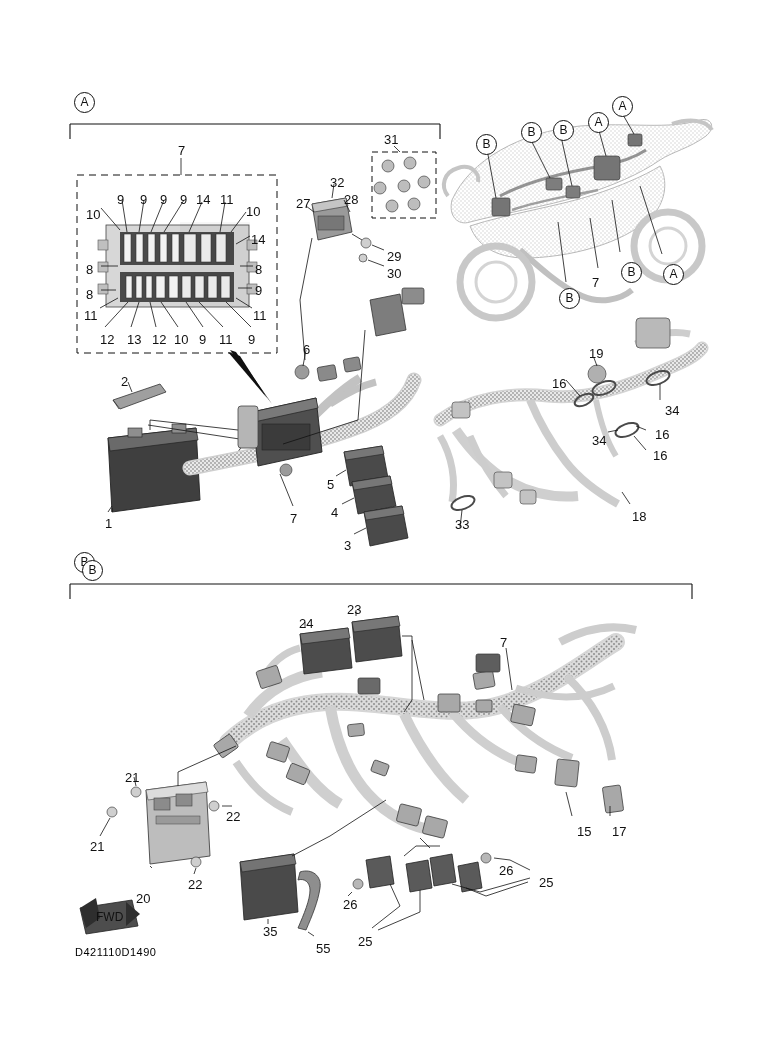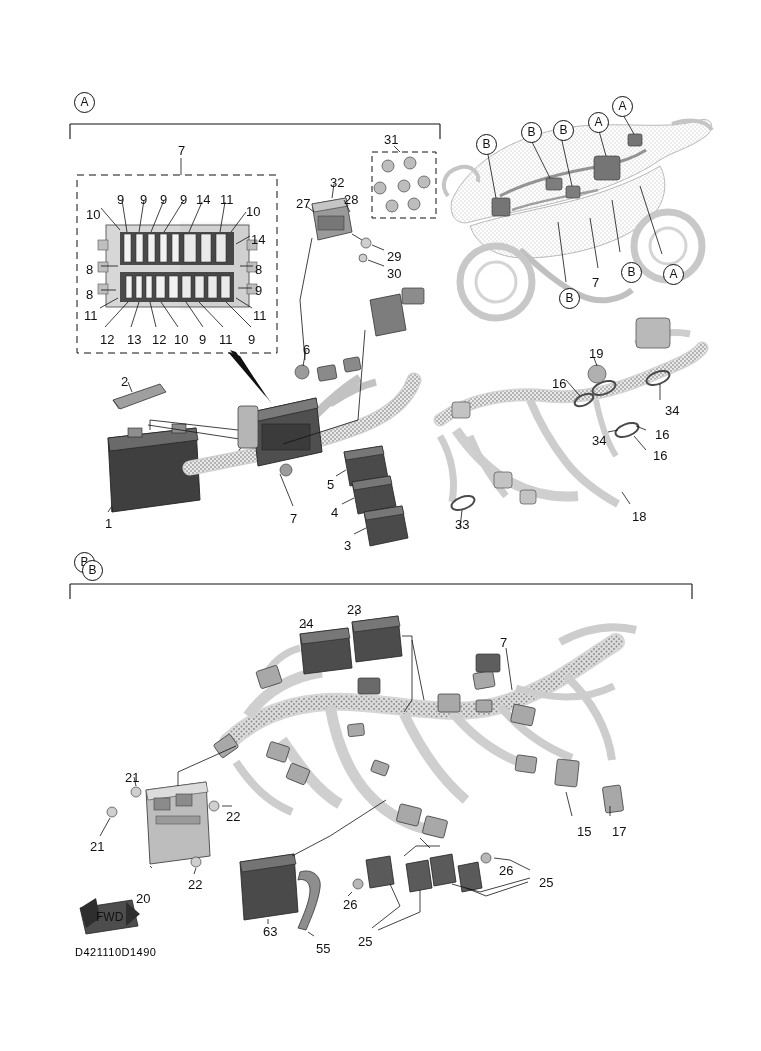--- a/index.html
+++ b/index.html
@@ -495,21 +495,21 @@
     <div class="lbl" style="left: 299px; top: 617px;">24</div>
     <div class="lbl" style="left: 347px; top: 603px;">23</div>
     <div class="lbl" style="left: 500px; top: 636px;">7</div>
     <div class="lbl" style="left: 577px; top: 825px;">15</div>
     <div class="lbl" style="left: 612px; top: 825px; text-align: right;">17</div>
     <div class="lbl" style="left: 125px; top: 771px;">21</div>
     <div class="lbl" style="left: 90px; top: 840px;">21</div>
     <div class="lbl" style="left: 226px; top: 810px;">22</div>
     <div class="lbl" style="left: 188px; top: 878px;">22</div>
     <div class="lbl" style="left: 136px; top: 892px; text-align: center;">20</div>
-    <div class="lbl" style="left: 263px; top: 925px;">63</div>
+    <div class="lbl" style="left: 263px; top: 925px;">35</div>
     <div class="lbl" style="left: 316px; top: 942px;">55</div>
     <div class="lbl" style="left: 343px; top: 898px;">26</div>
     <div class="lbl" style="left: 358px; top: 935px;">25</div>
     <div class="lbl" style="left: 499px; top: 864px;">26</div>
     <div class="lbl" style="left: 539px; top: 876px;">25</div>
     <div class="circ" style="left: 588px; top: 112px;">A</div>
     <div class="circ" style="left: 612px; top: 96px;">A</div>
     <div class="circ" style="left: 663px; top: 264px;">A</div>
     <div class="circ" style="left: 476px; top: 134px;">B</div>
     <div class="circ" style="left: 521px; top: 122px;">B</div>

